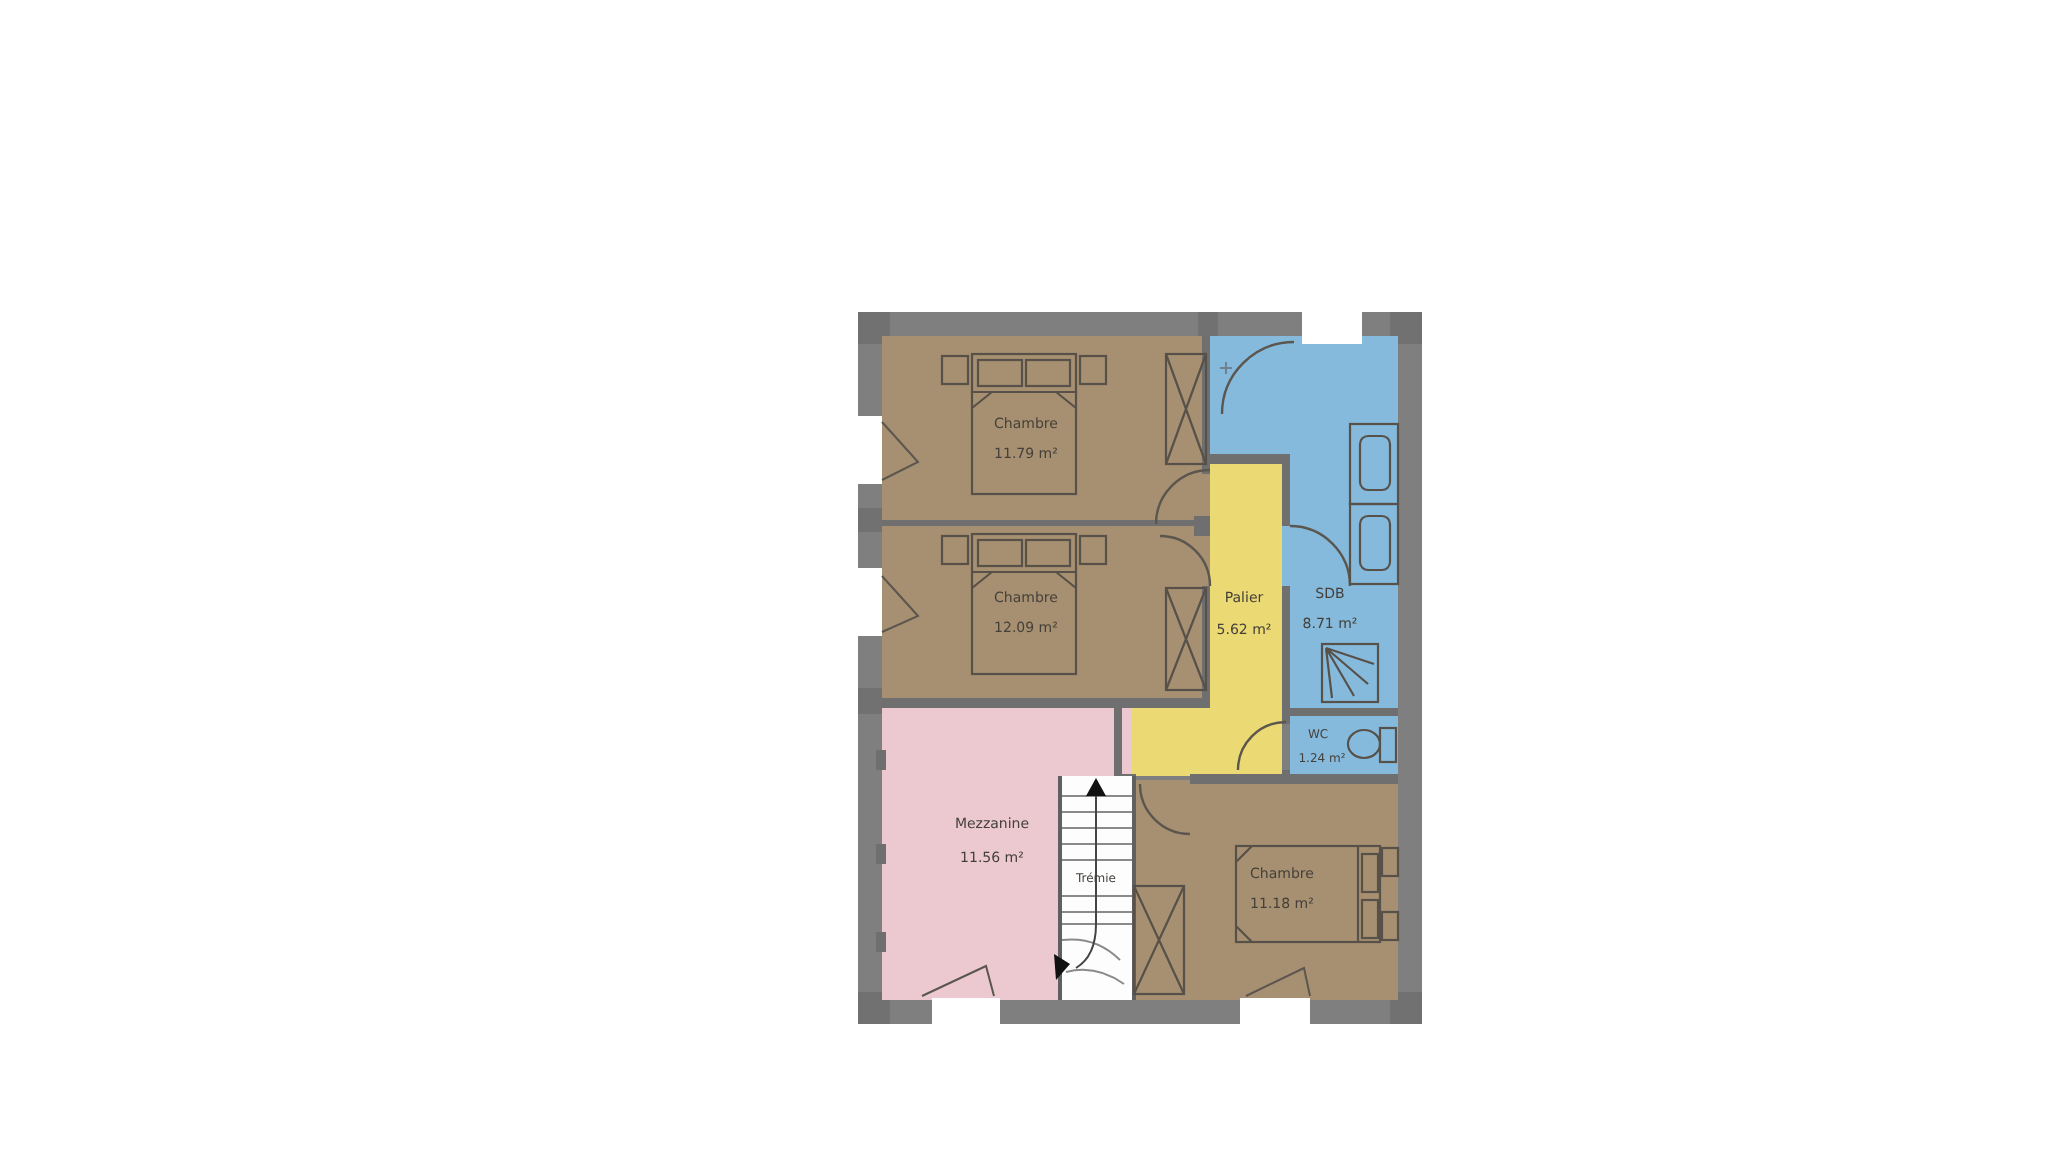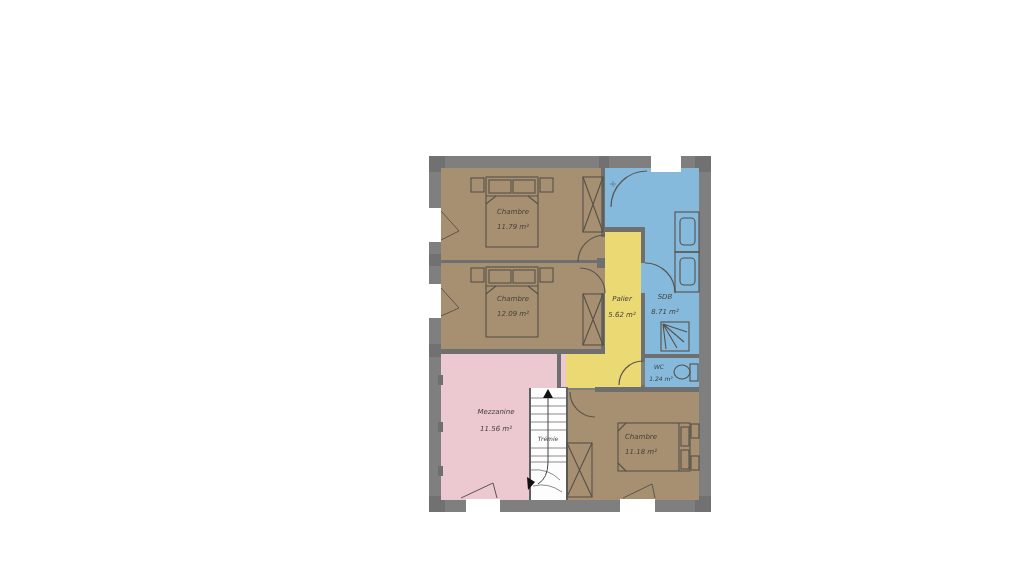--- a/index.html
+++ b/index.html
@@ -1,17 +1,17 @@
 <!DOCTYPE html>
 <html><head>
 <meta charset="utf-8">
 <style>
   html,body{margin:0;padding:0;background:#ffffff;}
   #canvas{position:relative;width:1024px;height:576px;background:#ffffff;overflow:hidden;
-          font-family:"DejaVu Sans",sans-serif;font-style:italic;}
+          font-family:"DejaVu Sans",sans-serif;}
   svg{position:absolute;left:0;top:0;}
   .room-label{font-size:7px;fill:#45413a;text-anchor:middle;}
   .room-label.small{font-size:6px;}
   .furn{stroke:#575149;stroke-width:1.1;fill:none;}
   .arc{stroke:#5b564e;stroke-width:1.2;fill:none;}
   .winsym{stroke:#5b564e;stroke-width:1;fill:none;}
   .tread{stroke:#8a8a8a;stroke-width:1;fill:none;}
   .iwall{fill:#6f6f6f;}
 </style>
 </head>

